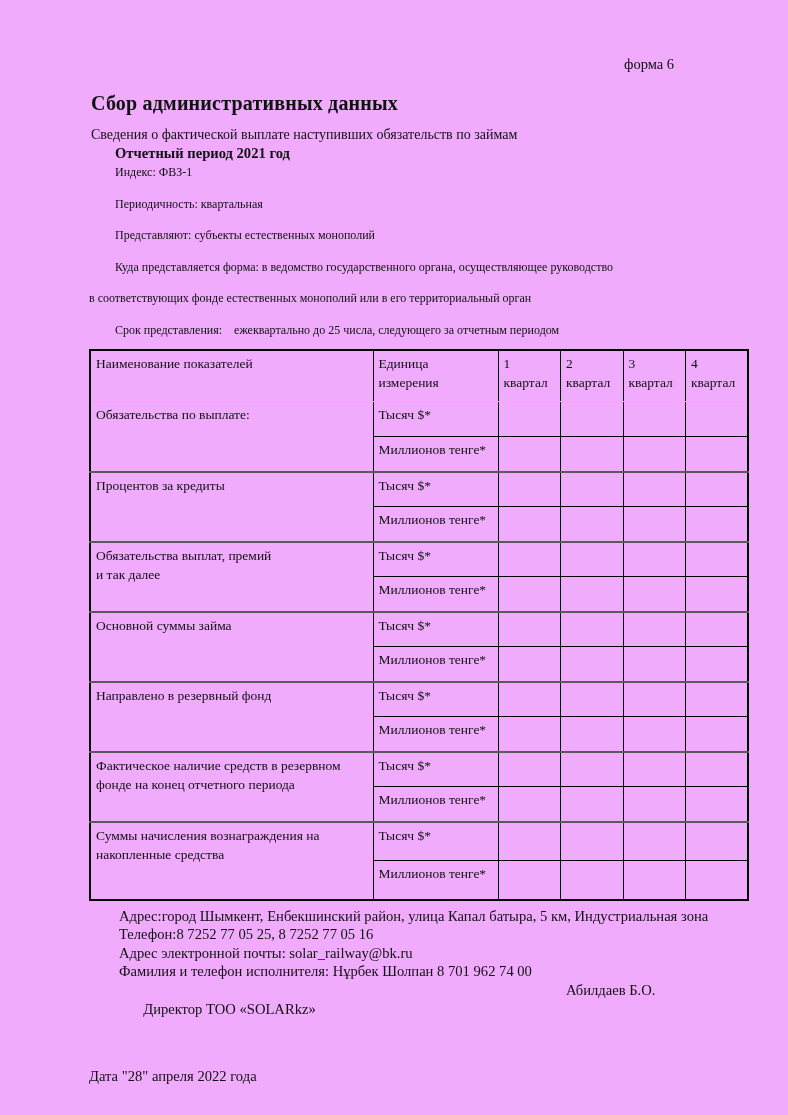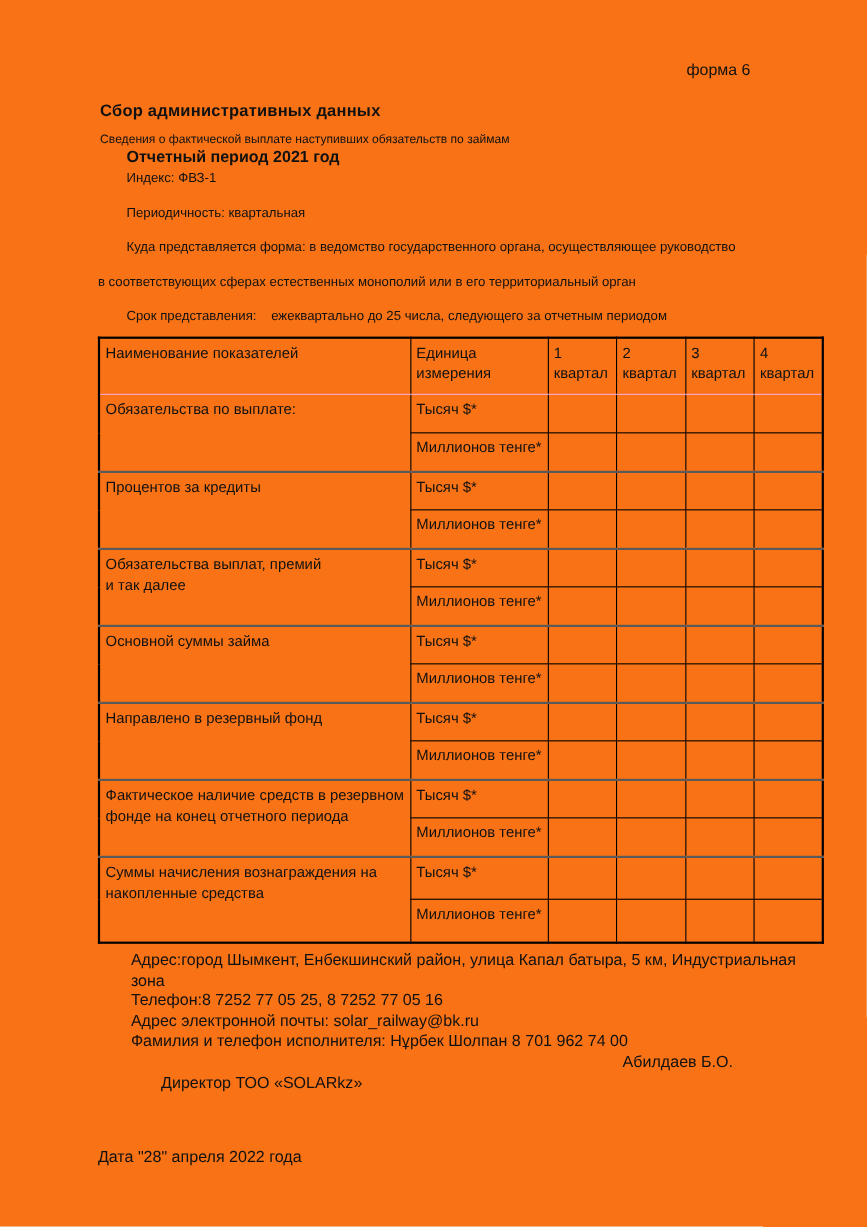--- a/index.html
+++ b/index.html
@@ -1,33 +1,33 @@
 <!DOCTYPE html>
 <html><head>
 <meta charset="utf-8">
 <style>
   * { box-sizing: border-box; }
   html, body { margin: 0; padding: 0; background: #e8e8e8; }
   .page {
     width: 788px; height: 1115px;
-    background: #f97316;
+    background: #f0abfc;
     position: relative;
-    font-family: Liberation Sans, sans-serif;
+    font-family: Liberation Serif, serif;
     color: #111111;
     overflow: hidden;
   }
   .form-label {
     position: absolute; left: 624px; top: 56px;
     font-size: 14.5px;
   }
   .content {
     position: absolute; left: 89px; top: 0; width: 660px;
   }
-  .section-heading { margin: 92px 0 0 2px; font-size: 15px; font-weight: bold; letter-spacing: 0.2px; }
-  .doc-title { margin: 12px 0 0 2px; font-size: 11px; }
+  .section-heading { margin: 92px 0 0 2px; font-size: 20px; font-weight: bold; letter-spacing: 0.2px; }
+  .doc-title { margin: 12px 0 0 2px; font-size: 14px; }
   .report-period { margin: 2px 0 0 26px; font-size: 14.6px; font-weight: bold; }
   .meta { margin: 16px 0 0 26px; font-size: 12px; line-height: 15.6px; white-space: pre-wrap; }
   .meta.first { margin-top: 3px; }
   .meta.noindent { margin-left: 0; }
 
   table.form-table {
     border-collapse: collapse;
     table-layout: fixed;
     width: 658px;
     margin-top: 10px;
@@ -68,22 +68,23 @@
   <div class="form-label">форма 6</div>
 
   <div class="content">
 
     <p class="section-heading">Сбор административных данных</p>
     <p class="doc-title">Сведения о фактической выплате наступивших обязательств по займам</p>
     <p class="report-period">Отчетный период 2021 год</p>
 
     <p class="meta first">Индекс: ФВЗ-1</p>
     <p class="meta">Периодичность: квартальная</p>
+    <p class="meta">Представляют: субъекты естественных монополий</p>
     <p class="meta">Куда представляется форма: в ведомство государственного органа, осуществляющее руководство</p>
-    <p class="meta noindent">в соответствующих сферах естественных монополий или в его территориальный орган</p>
+    <p class="meta noindent">в соответствующих фонде естественных монополий или в его территориальный орган</p>
     <p class="meta">Срок представления:    ежеквартально до 25 числа, следующего за отчетным периодом</p>
 
     <table class="form-table">
       <colgroup>
         <col class="c-name">
           <col class="c-unit">
         <col class="c-q">
           <col class="c-q">
           <col class="c-q">
           <col class="c-q">

